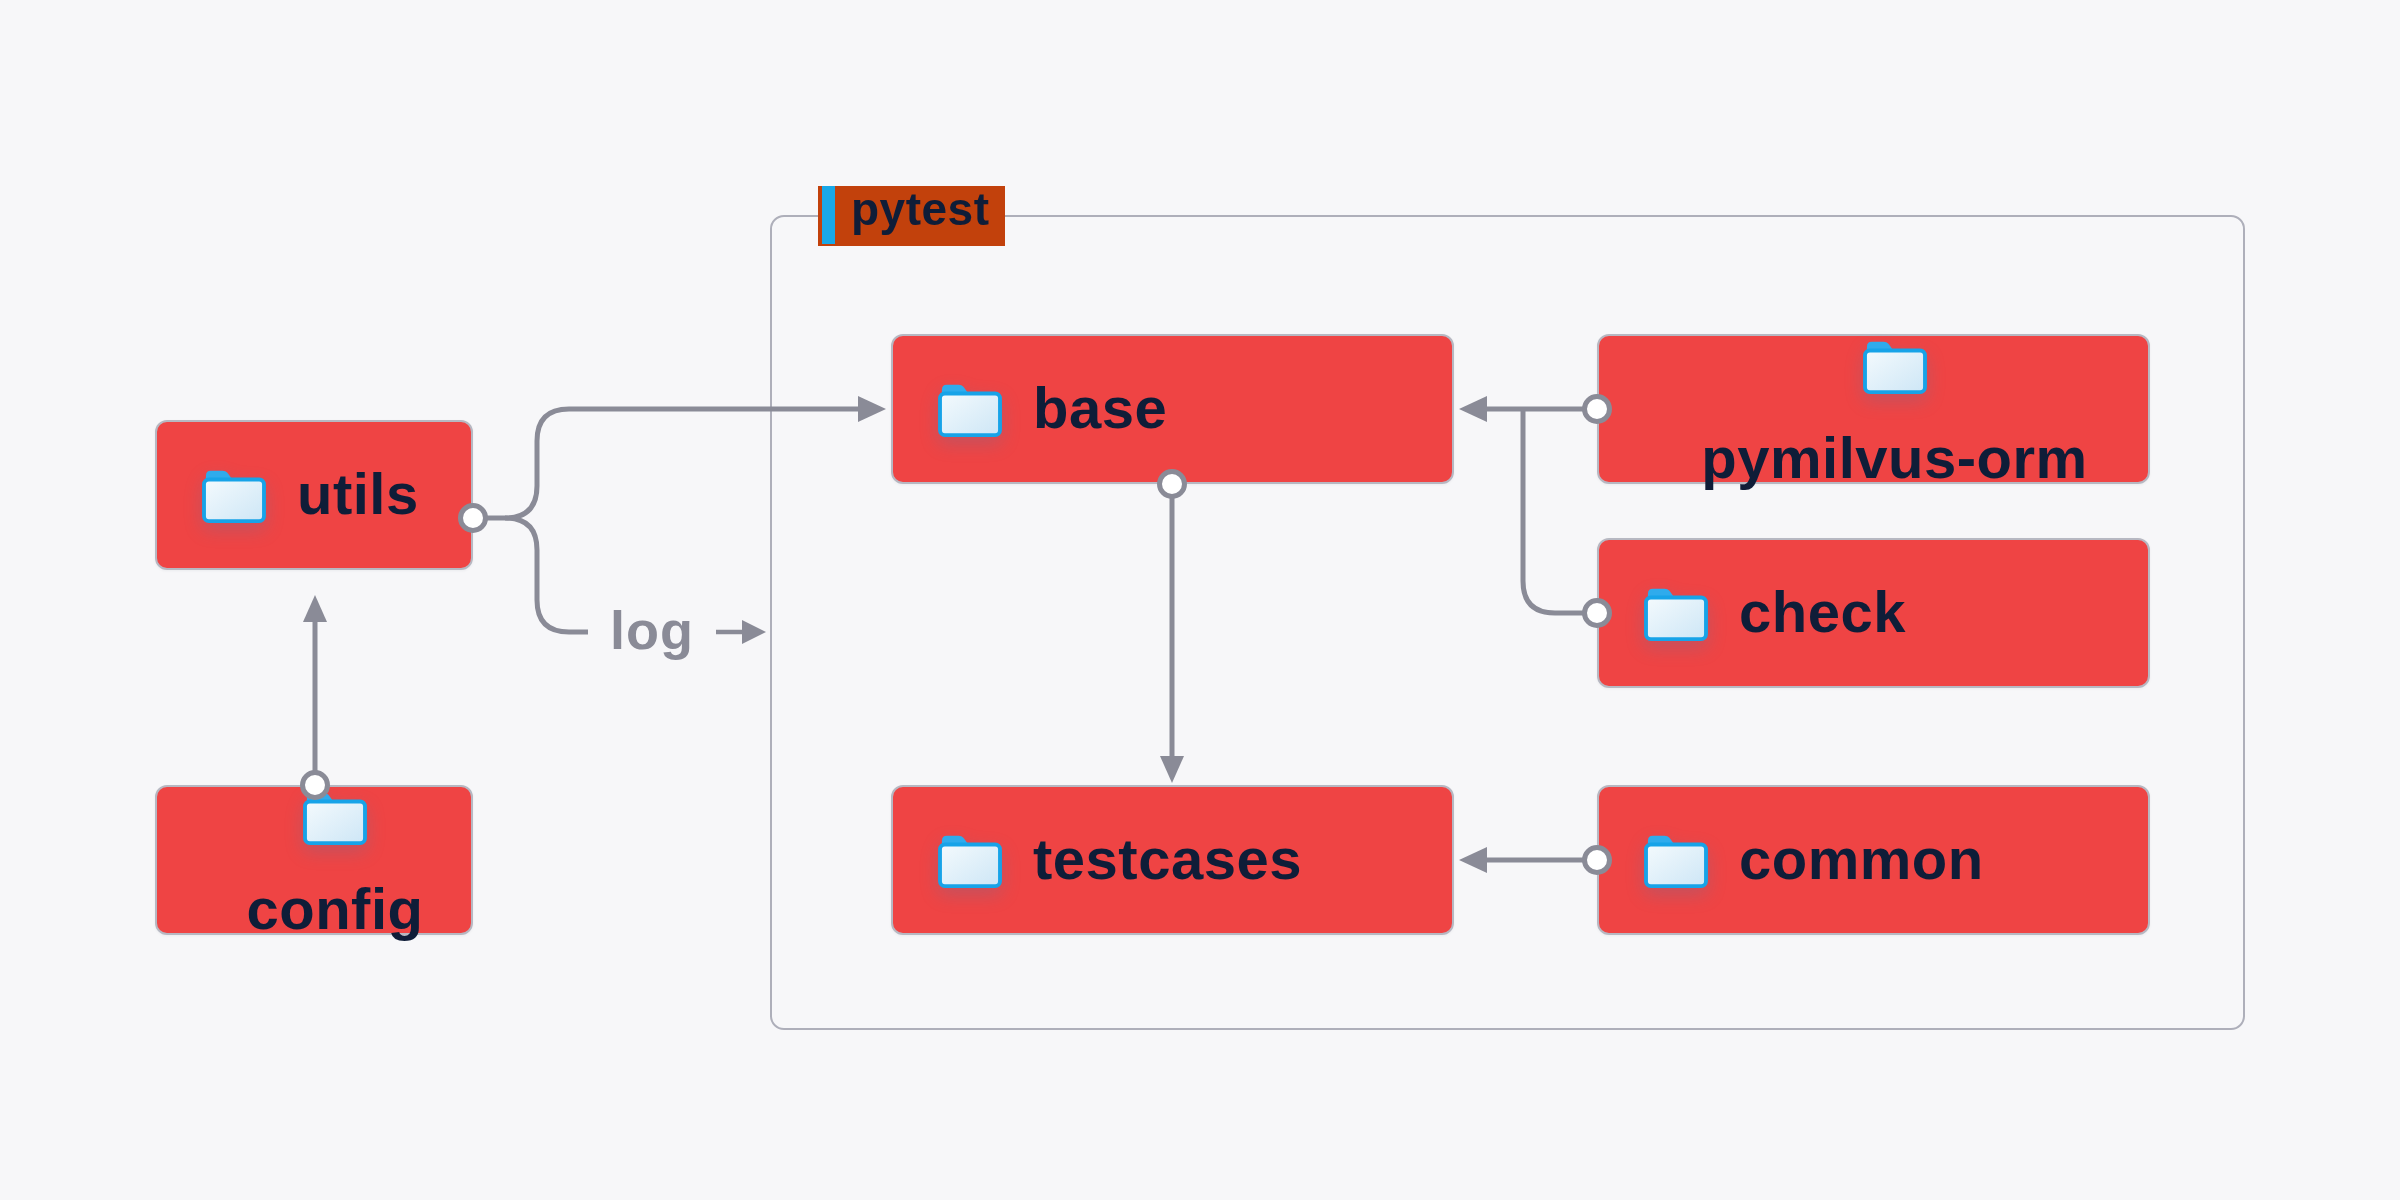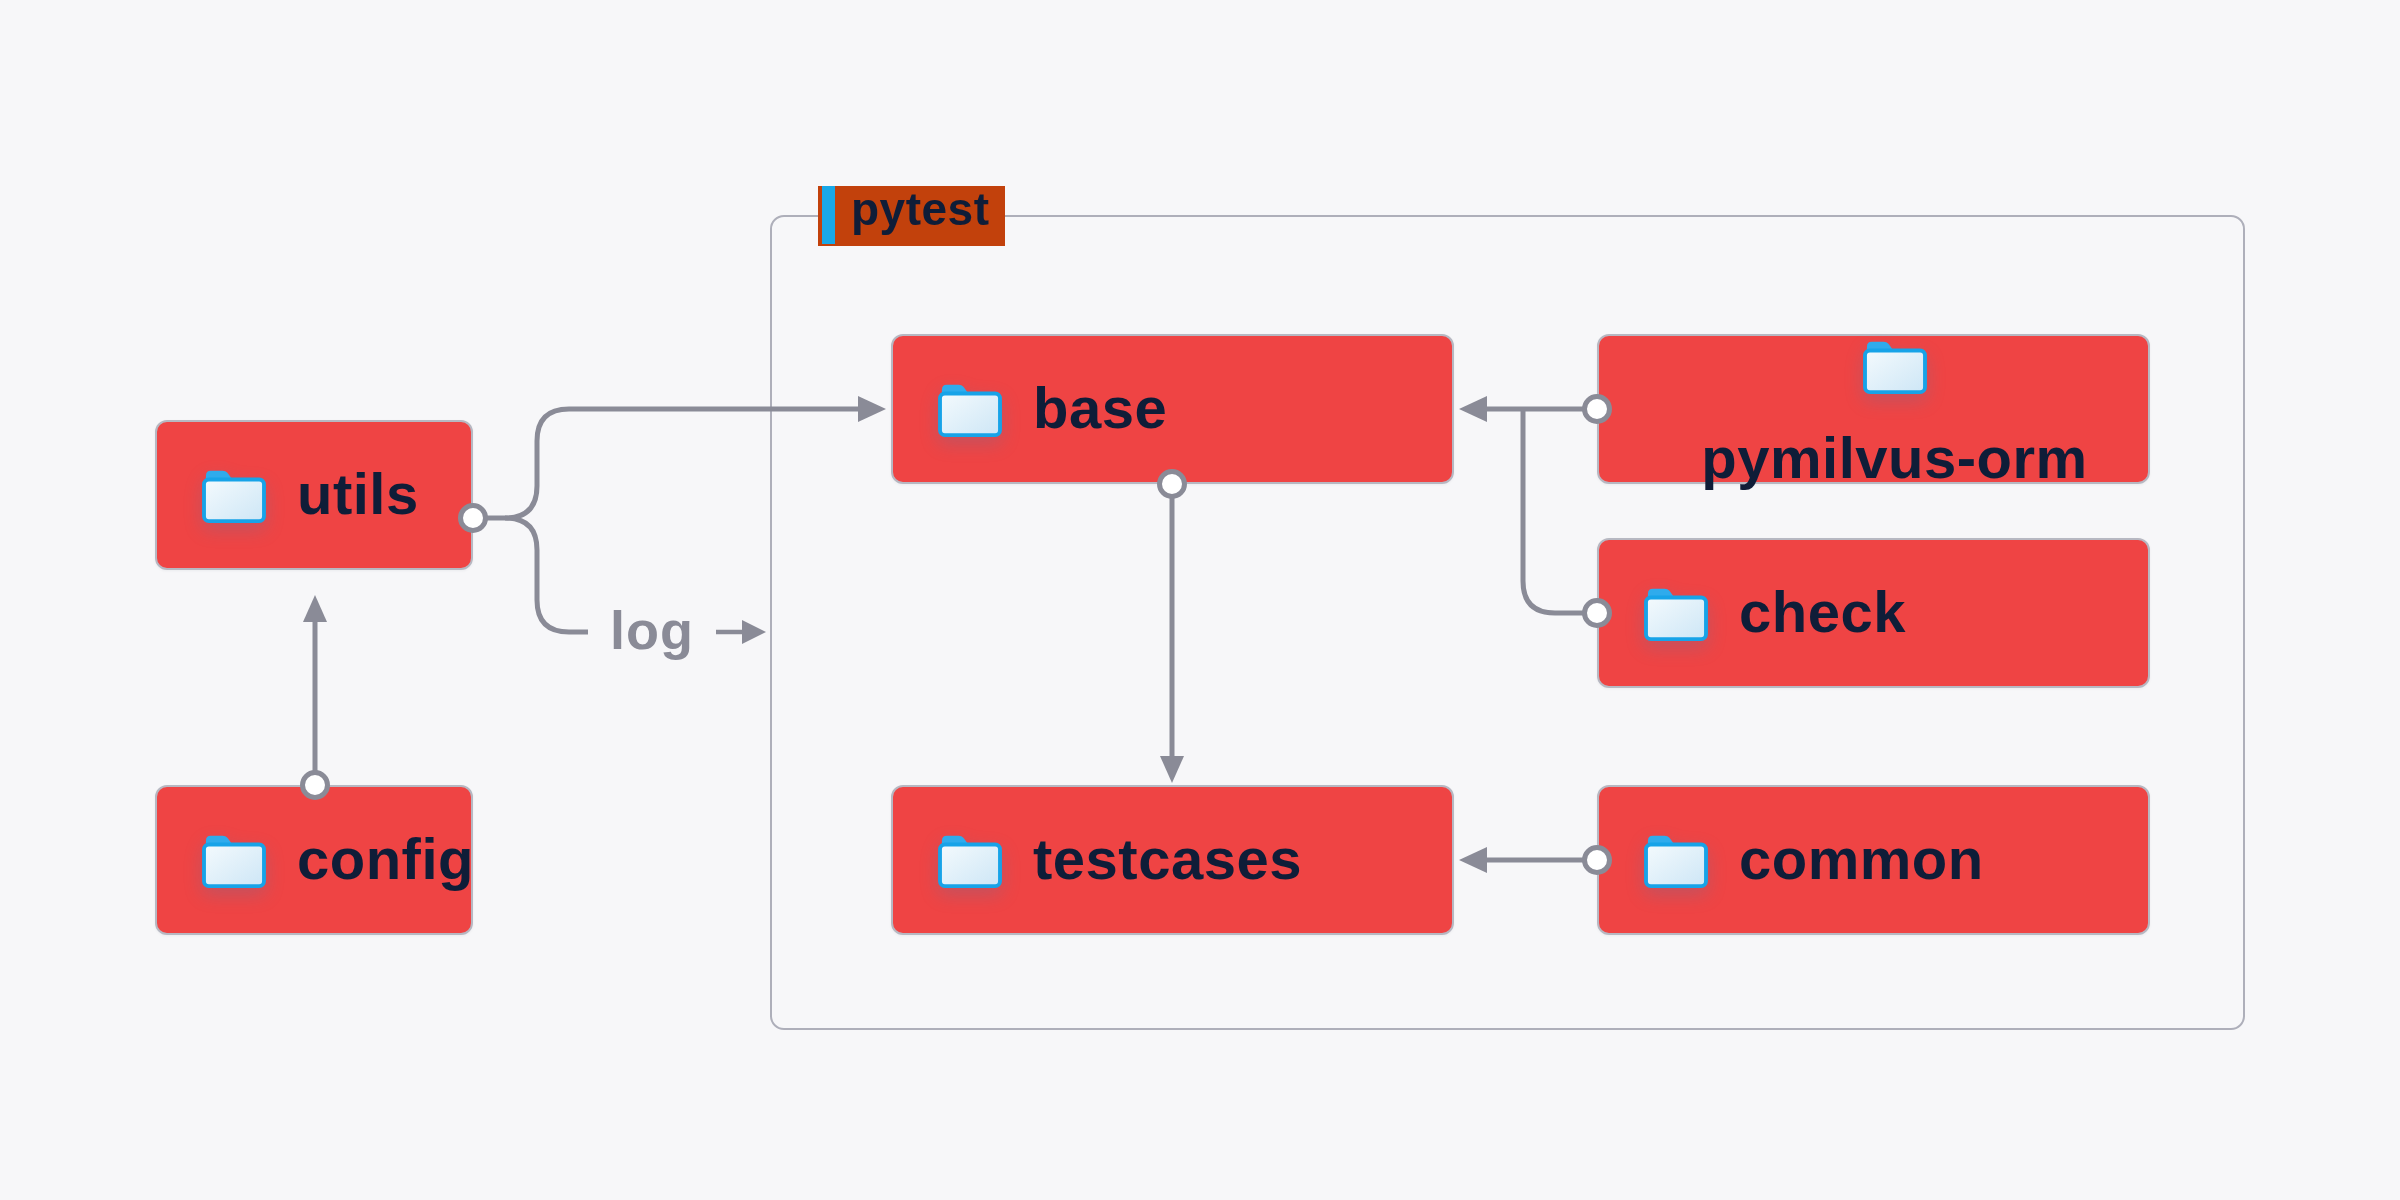--- a/index.html
+++ b/index.html
@@ -77,21 +77,21 @@
     white-space: nowrap;
     padding-bottom: 4px;
   }
   .folder-icon {
     width: 70px;
     height: 60px;
     flex: 0 0 auto;
     filter: drop-shadow(0px 7px 9px rgba(40,130,190,0.22));
   }
   .node-utils     { left: 155px;  top: 420px; width: 318px; height: 150px; }
-  .node-config    { left: 155px;  top: 785px; width: 318px; height: 150px; }
+  .node-config    { left: 155px;  top: 785px; width: 318px; height: 150px; flex-direction: column; }
   .node-base      { left: 891px;  top: 334px; width: 563px; height: 150px; }
   .node-testcases { left: 891px;  top: 785px; width: 563px; height: 150px; text-align: center; }
   .node-pymilvus  { left: 1597px; top: 334px; width: 553px; height: 150px; flex-direction: column; }
   .node-check     { left: 1597px; top: 538px; width: 553px; height: 150px; }
   .node-common    { left: 1597px; top: 785px; width: 553px; height: 150px; }
   
   .edges-layer {
     position: absolute;
     left: 0; top: 0;
     width: 2400px;

